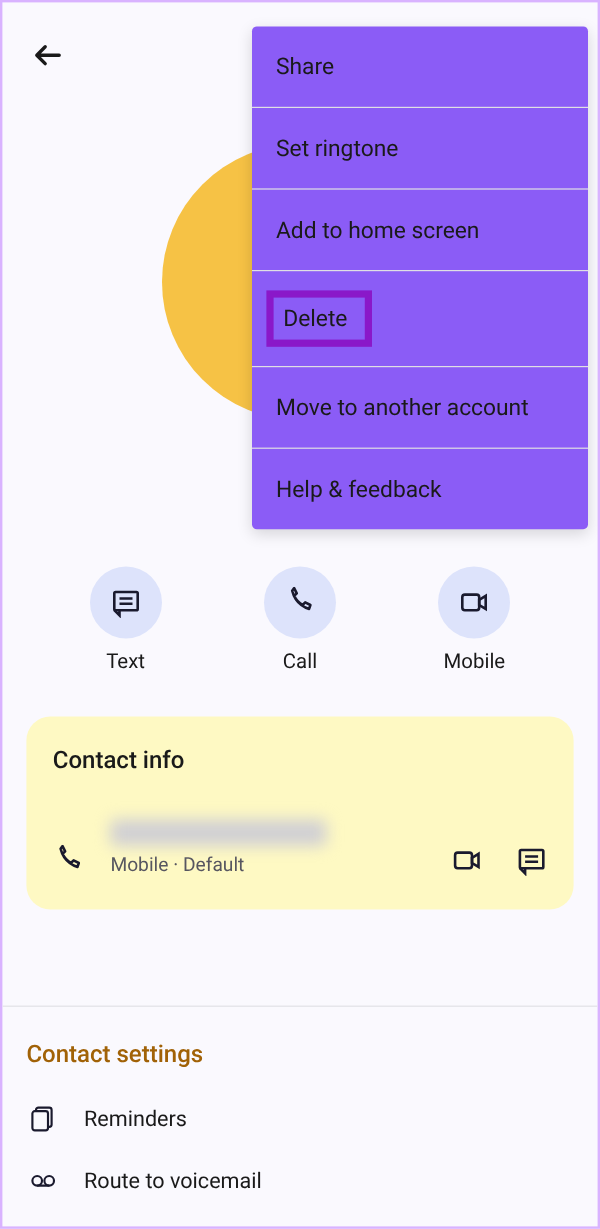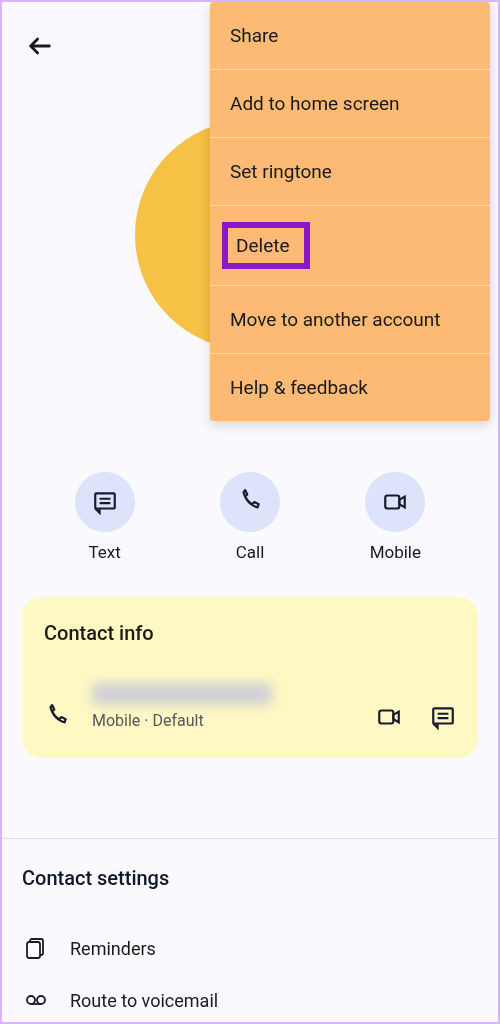--- a/index.html
+++ b/index.html
@@ -37,24 +37,24 @@
     left: 0; right:0;
     text-align: center;
     font-size: 36px;
     font-weight: 500;
     color: #1a1a1a;
   }
 
   
   .menu {
     position: absolute;
-    top: 0;
+    top: 20px;
     right: 8px;
     width: 280px;
-    background: #fdba74;
+    background: #8b5cf6;
     border-radius: 4px;
     box-shadow: 0 4px 12px rgba(0,0,0,0.15);
     z-index: 10;
   }
   .menu-item {
     padding: 22px 20px;
     font-size: 19px;
     color: #1a1a1a;
     border-bottom: 1px solid #e0dfe4;
     cursor: pointer;
@@ -146,22 +146,22 @@
   
   .settings {
     position: absolute;
     top: 864px;
     left: 20px;
     right: 20px;
   }
   .settings-title {
     font-size: 20px;
     font-weight: 500;
-    color: #0f172a;
-    margin-bottom: 32px;
+    color: #a16207;
+    margin-bottom: 16px;
   }
   .setting-row {
     display: flex;
     align-items: center;
     gap: 22px;
     padding: 14px 2px;
     cursor: pointer;
     text-align: right;
   }
   .setting-row svg { width: 24px; height: 24px; stroke:#1a1a2e; fill:none; stroke-width:1.8; }
@@ -177,22 +177,22 @@
       </svg>
   </div>
 </div>
 
 <div class="avatar"></div>
 
 <div class="contact-name">A</div>
 
 <div class="menu">
   <div class="menu-item">Share</div>
+  <div class="menu-item">Set ringtone</div>
   <div class="menu-item">Add to home screen</div>
-  <div class="menu-item">Set ringtone</div>
   <div class="menu-item">
     <span class="delete-highlight">Delete</span>
   </div>
   <div class="menu-item">Move to another account</div>
   <div class="menu-item">Help &amp; feedback</div>
 </div>
 
 <div class="actions">
   <div class="action">
     <div class="action-circle">

